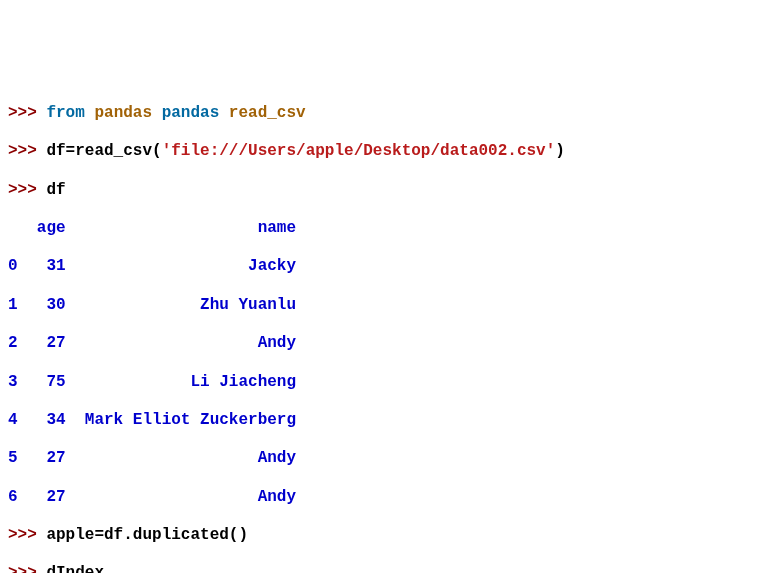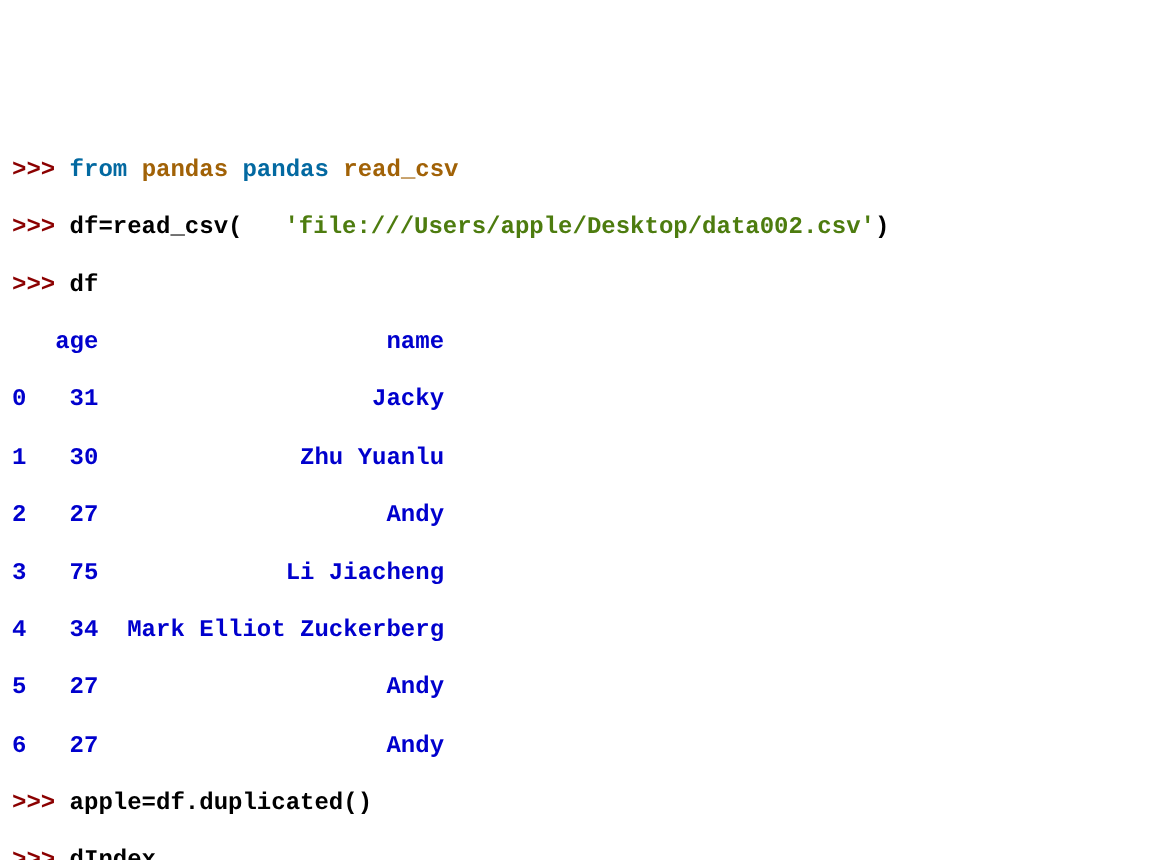--- a/index.html
+++ b/index.html
@@ -9,21 +9,21 @@
       font-family: "Courier New", Courier, monospace;
       font-size: 16px;
       font-weight: bold;
       line-height: 1.2;
       white-space: pre;
       color: #000000;
     }
     .prompt { color: #8B0000; }
     .keyword { color: #0369a1; }
     .module { color: #a16207; }
-    .string { color: #4d7c0f; margin-left: 28px; }
+    .string { color: #b91c1c; }
     .output { color: #0000CD; }
     .container { position: relative; width: 769px; height: 573px; }
   </style>
 </head>
 <body>
 
 
 
 <div class="container">
 <div><span class="prompt">&gt;&gt;&gt; </span><span class="keyword">from</span><span> </span><span class="module">pandas</span><span> </span><span class="keyword">pandas</span><span> </span><span class="module">read_csv</span></div>

